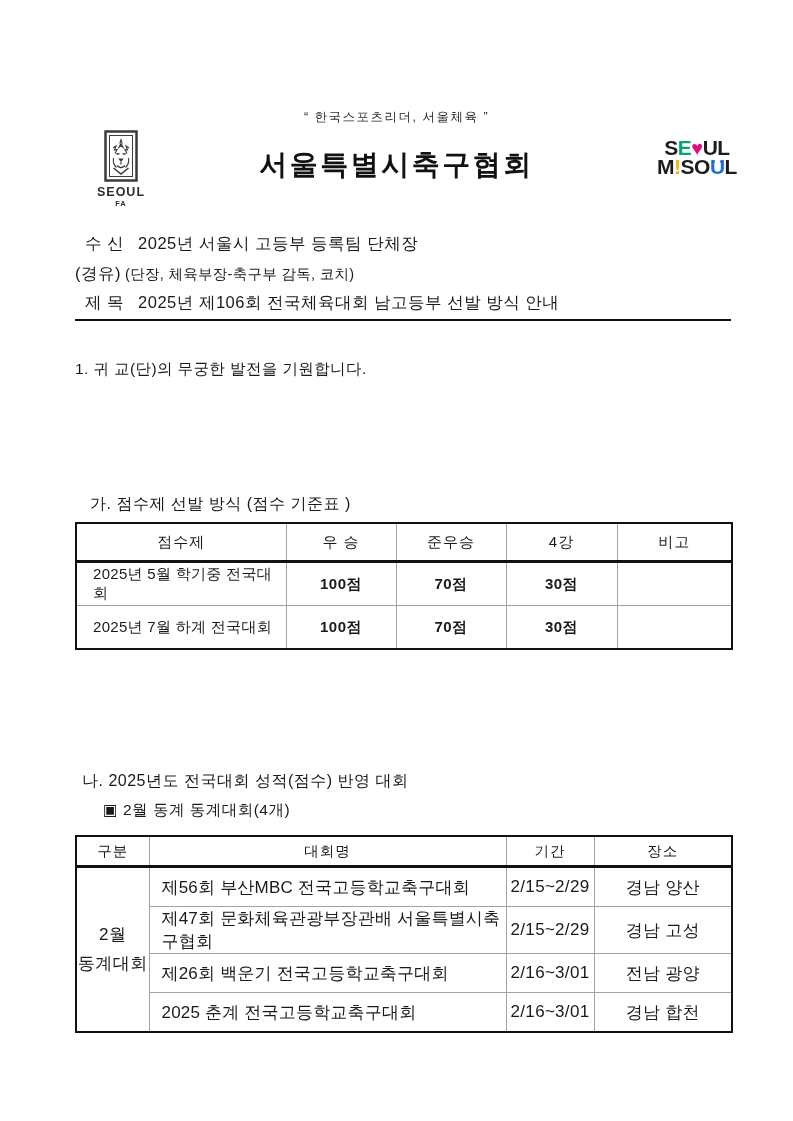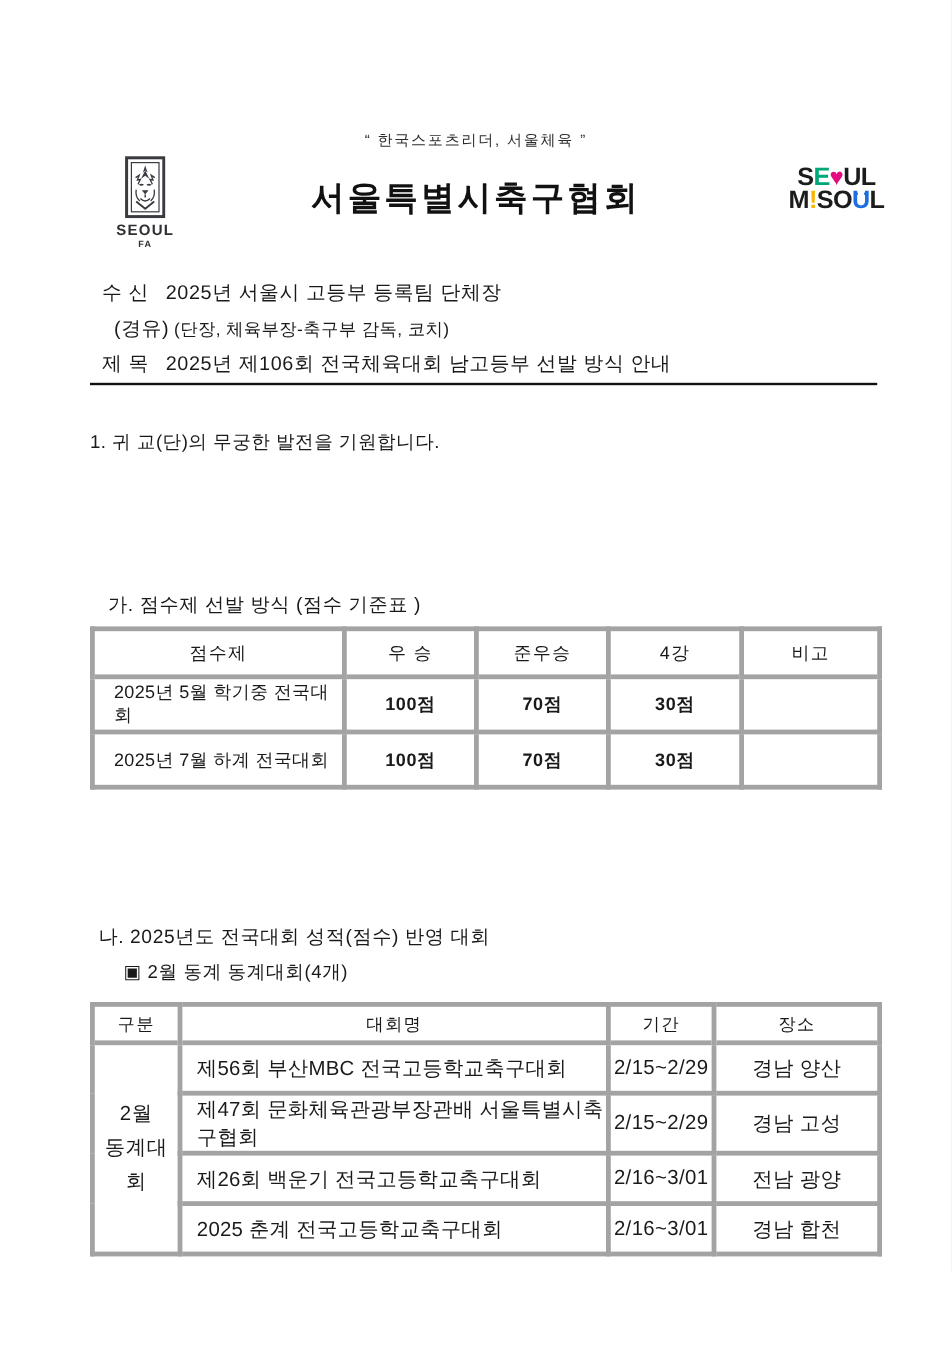--- a/index.html
+++ b/index.html
@@ -41,21 +41,21 @@
   .via-label{font-size:16.5px;}
   .via-text{font-size:14.5px;margin-left:4px;letter-spacing:0.3px;}
   .subject-rule{position:absolute;left:75px;width:656px;border-top:2.5px solid #111;}
   
   .body-par{position:absolute;left:75px;width:648px;font-size:15.5px;letter-spacing:0.4px;line-height:30px;margin-top:22px;}
   .sec-heading{position:absolute;font-size:16px;letter-spacing:0.5px;}
   .sec-bullet{position:absolute;font-size:15.5px;letter-spacing:0.5px;}
   
   table{border-collapse:collapse;table-layout:fixed;position:absolute;left:75px;background:#fff;}
   .tbl{width:656px;border:2px solid #111;}
-  .tbl th,.tbl td{border:4px solid #a3a3a3;padding:0;overflow:hidden;}
+  .tbl th,.tbl td{border:1px solid #a3a3a3;padding:0;overflow:hidden;}
   .tbl thead th{border-bottom:3px solid #111;font-weight:normal;text-align:center;}
   #score-table{top:522px;}
   #score-table thead th{height:36px;font-size:15px;letter-spacing:1px;}
   #score-table tbody td{height:42px;font-size:15px;}
   #score-table td.c-name{text-align:left;padding-left:16px;letter-spacing:0.3px;}
   #score-table td.c-score{text-align:center;font-weight:bold;letter-spacing:0.5px;}
   #event-table{top:835px;}
   #event-table thead th{height:28px;font-size:14.5px;letter-spacing:1px;}
   #event-table tbody td{height:38px;font-size:17px;}
   #event-table td.c-group{text-align:center;line-height:1.7;letter-spacing:0.5px;}
@@ -101,21 +101,21 @@
       <span style="color: rgb(28, 28, 28);">S</span><span style="color: rgb(0, 168, 120);">E</span><span class="sms-heart" style="color: rgb(229, 9, 127);">♥</span><span style="color: rgb(28, 28, 28);">U</span><span style="color: rgb(28, 28, 28);">L</span>
     </div>
     <div class="sms-line">
       <span style="color: rgb(28, 28, 28);">M</span><span class="sms-bang" style="color: rgb(246, 182, 0);">!</span><span style="color: rgb(28, 28, 28);">S</span><span style="color: rgb(28, 28, 28);">O</span><span class="sms-smile" style="color: rgb(29, 111, 224);">U</span><span style="color: rgb(28, 28, 28);">L</span>
     </div>
   </div>
 
   <div class="meta-line" style="top:233px;padding-left:10px;">
     <span class="meta-label">수 신</span><span>2025년 서울시 고등부 등록팀 단체장</span>
   </div>
-  <div class="meta-line" style="top:263px;margin-left:20px;">
+  <div class="meta-line" style="top:263px;">
     <span class="via-label">(경유)</span><span class="via-text">(단장, 체육부장-축구부 감독, 코치)</span>
   </div>
   <div class="meta-line" style="top:292px;padding-left:10px;">
     <span class="meta-label">제 목</span><span>2025년 제106회 전국체육대회 남고등부 선발 방식 안내</span>
   </div>
   <div class="subject-rule" style="top:319px;"></div>
 
   <div class="body-par" style="top:332px;">1. 귀 교(단)의 무궁한 발전을 기원합니다.</div>
 
   <div class="sec-heading" style="left:90px;top:494px;">가. 점수제 선발 방식 (점수 기준표 )</div>

